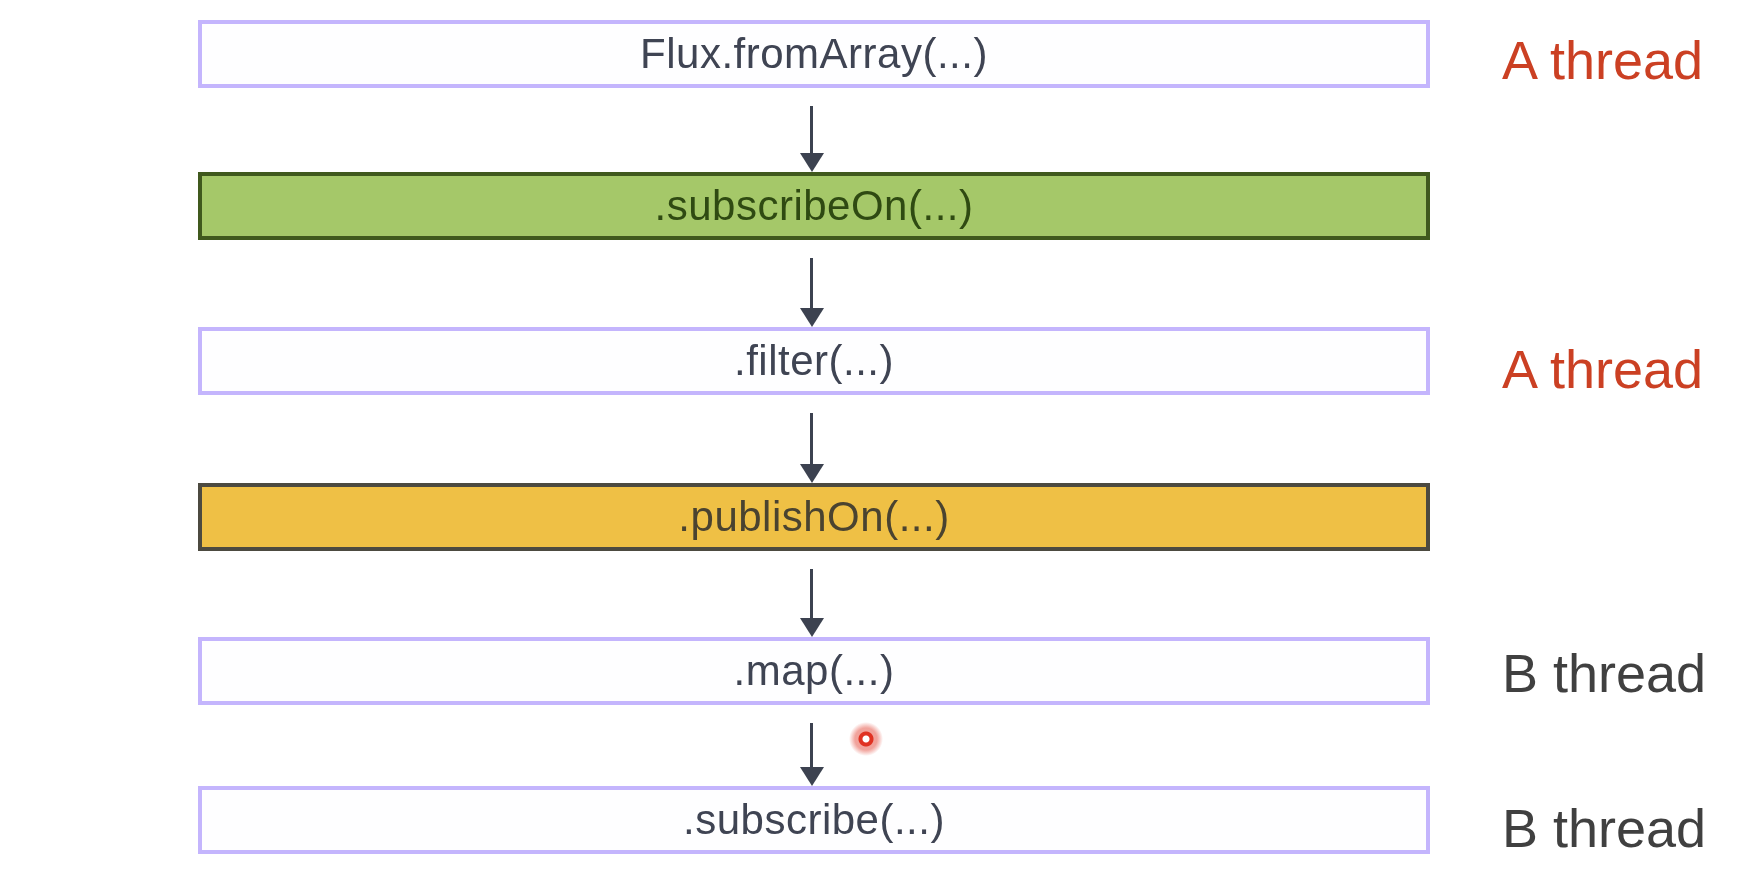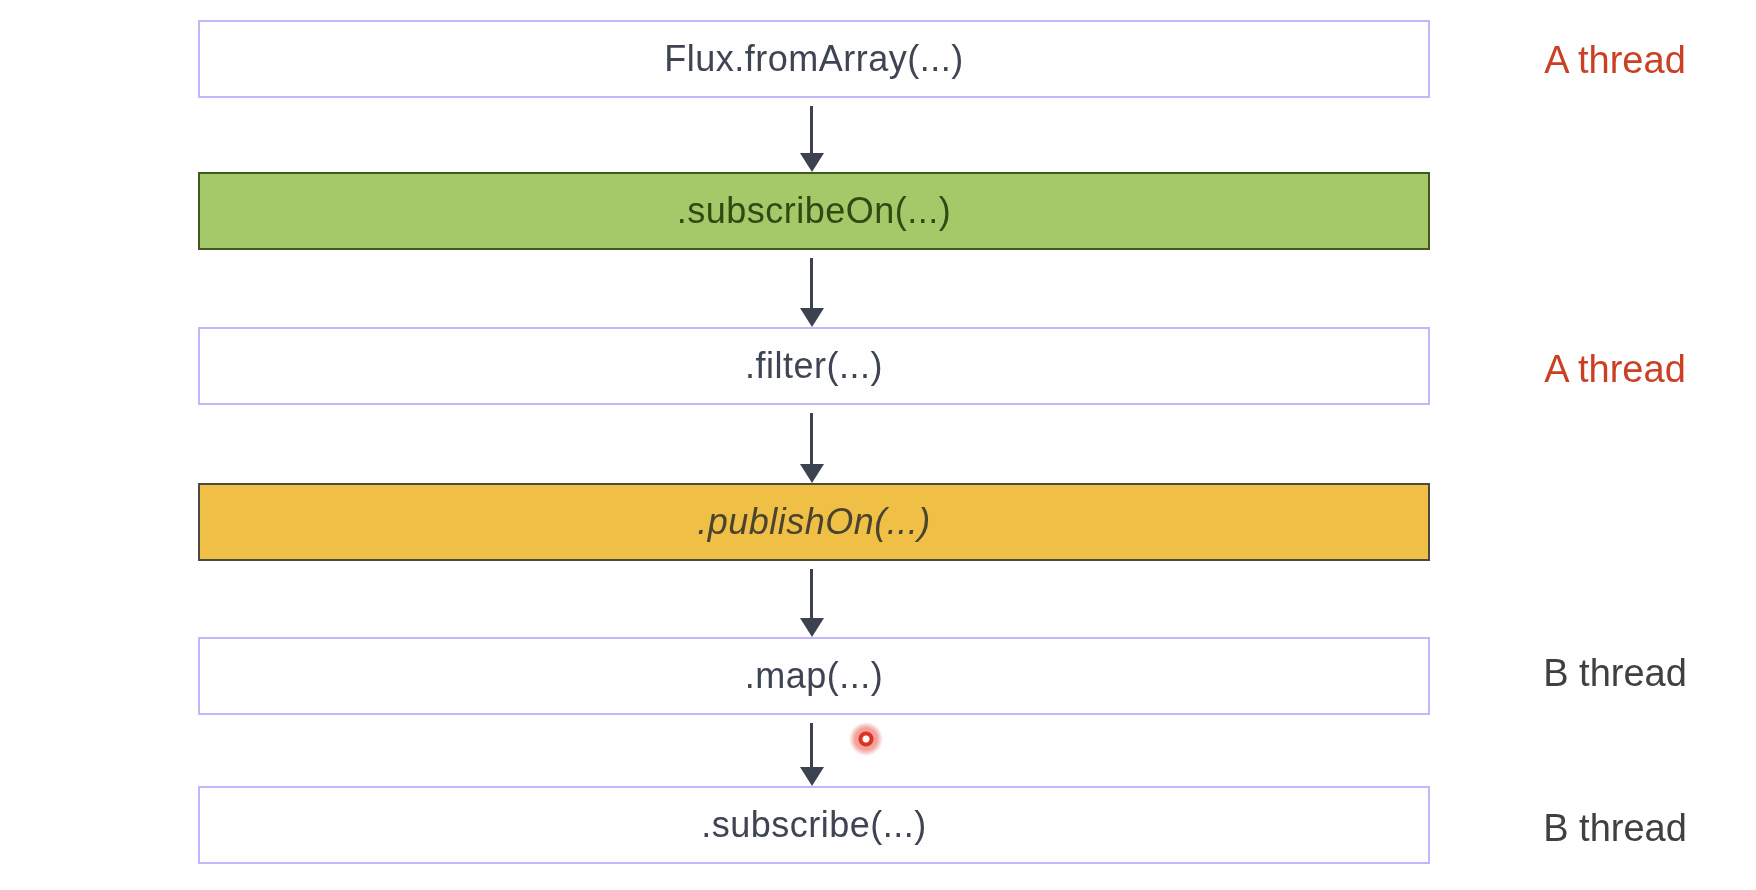--- a/index.html
+++ b/index.html
@@ -2,44 +2,44 @@
 <html><head>
 <meta charset="utf-8">
 <style>
   html,body{margin:0;padding:0;background:#ffffff;}
   .stage{
     position:relative;width:1756px;height:890px;background:#ffffff;
     font-family:"Liberation Sans",sans-serif;overflow:hidden;
   }
   
   .node{
-    position:absolute;left:198px;width:1232px;height:78px;box-sizing:border-box;
-    border:2px solid #c4b5fd;background:#fefeff;
+    position:absolute;left:198px;width:1232px;height:68px;box-sizing:border-box;
+    border:4px solid #c4b5fd;background:#fefeff;
     display:flex;align-items:center;justify-content:center;
-    font-size:36px;color:#3f4453;letter-spacing:.5px;
+    font-size:42px;color:#3f4453;letter-spacing:.5px;
   }
   .node.green{background:#a5c869;border-color:#40591d;color:#2f4a12;}
-  .node.yellow{background:#efc045;border-color:#4c4a40;color:#4a4330;font-style:italic;}
+  .node.yellow{background:#efc045;border-color:#4c4a40;color:#4a4330;}
   .n0{top:20px}.n1{top:172px}.n2{top:327px}.n3{top:483px}.n4{top:637px}.n5{top:786px}
 
   
   .arrow{position:absolute;left:797px;width:30px;}
   .arrow .shaft{position:absolute;left:13px;top:0;bottom:15px;width:3px;background:#3c4250;}
   .arrow .head{
     position:absolute;left:3px;bottom:0;width:0;height:0;
     border-left:12px solid transparent;border-right:12px solid transparent;
     border-top:19px solid #3c4250;
   }
   .a0{top:106px;height:66px}.a1{top:258px;height:69px}
   .a2{top:413px;height:70px}.a3{top:569px;height:68px}.a4{top:723px;height:63px}
 
   
   .thread-label{
-    position:absolute;left:1502px;width:226px;text-align:center;
-    font-size:38px;line-height:56px;white-space:nowrap;
+    position:absolute;left:1502px;width:226px;text-align:left;
+    font-size:54px;line-height:56px;white-space:nowrap;
   }
   .thread-a{color:#cb4023}
   .thread-b{color:#404040}
   .t0{top:32px}.t1{top:341px}.t2{top:645px}.t3{top:800px}
 
   
   .click-indicator{
     position:absolute;left:849px;top:722px;width:34px;height:34px;border-radius:50%;
     background:radial-gradient(circle,
       #ffffff 0 3px,

